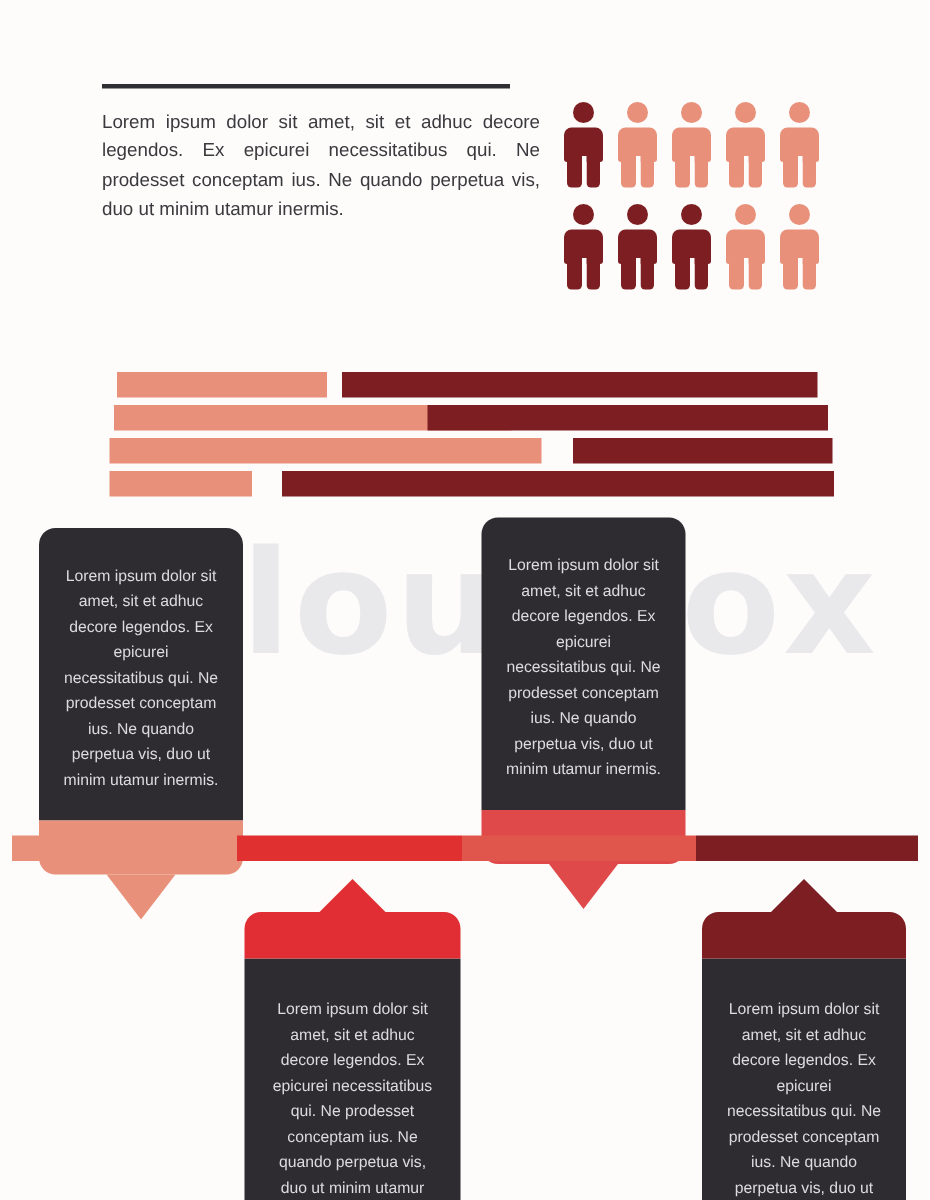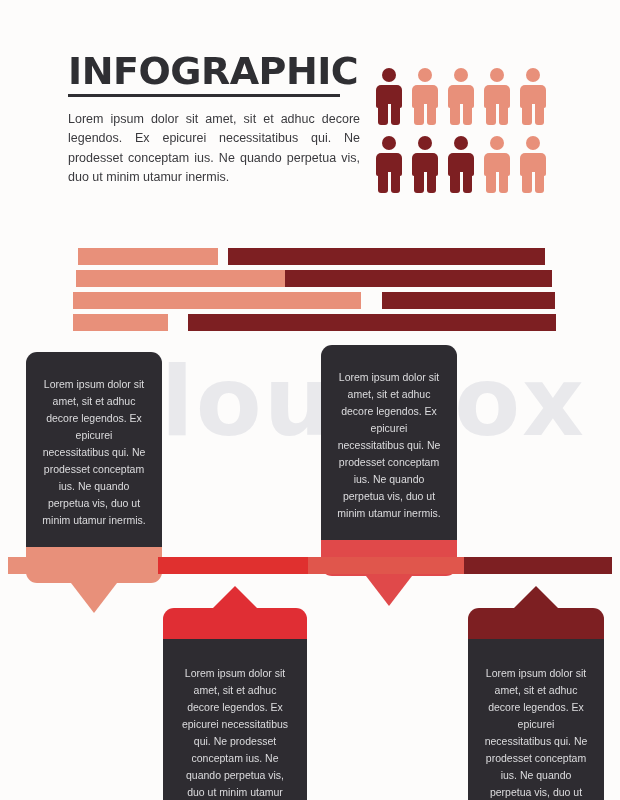--- a/index.html
+++ b/index.html
@@ -214,21 +214,20 @@
   .tl-seg { height: 17px; }
 </style>
 </head>
 <body>
 
 <div id="page">
 
   <div id="watermark">colourbox</div>
 
   <div id="header">
-    <h1 id="title">INFOGRAPHIC</h1>
     <div id="title-rule"></div>
     <p id="intro">Lorem ipsum dolor sit amet, sit et adhuc decore legendos. Ex epicurei necessitatibus qui. Ne prodesset conceptam ius. Ne quando  perpetua vis, duo ut minim utamur inermis.</p>
   </div>
 
   <div id="people">
       <div class="people-row">
         <div class="person">
           <div class="head" style="background: rgb(125, 31, 34);"></div>
           <div class="body" style="background: rgb(125, 31, 34);"></div>
           <div class="leg-l" style="background: rgb(125, 31, 34);"></div>

